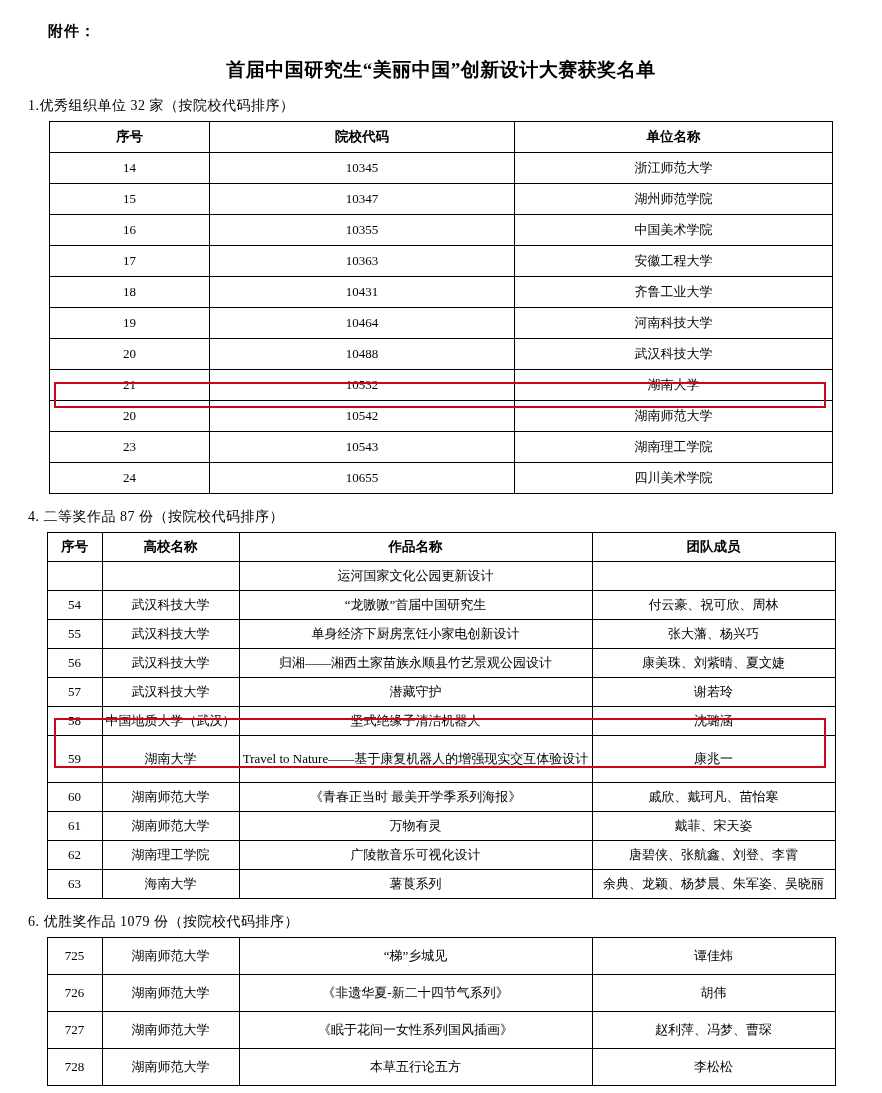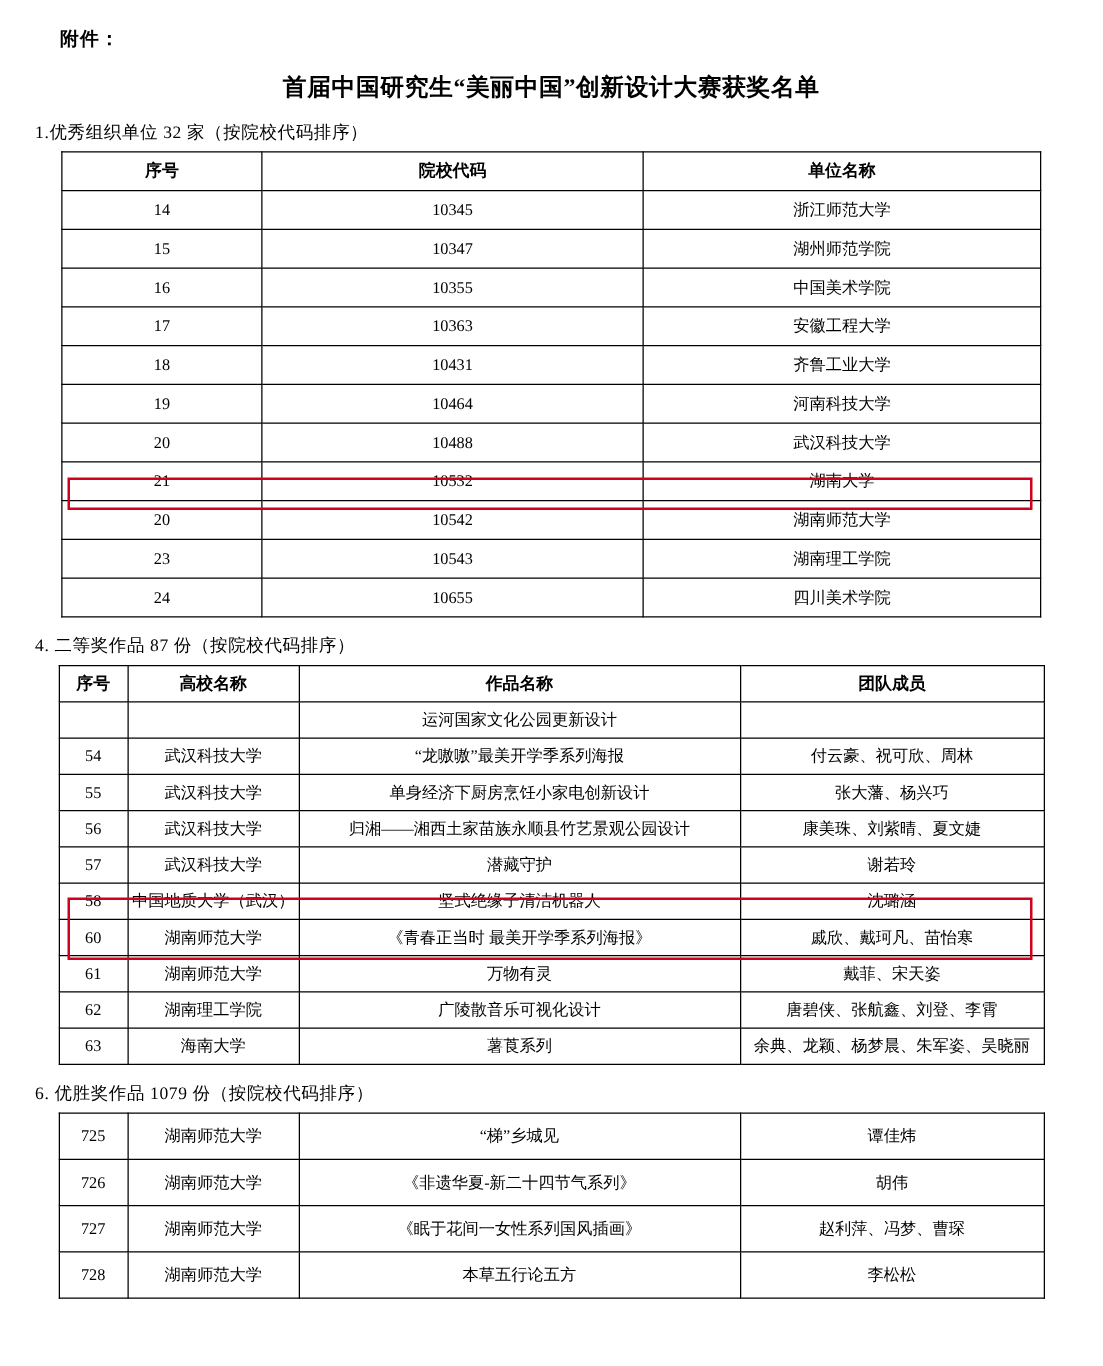--- a/index.html
+++ b/index.html
@@ -193,21 +193,21 @@
       <tbody>
         <tr>
           <td class="c0"></td>
           <td class="c1"></td>
           <td class="c2">运河国家文化公园更新设计</td>
           <td class="c3"></td>
         </tr>
         <tr>
           <td class="c0">54</td>
           <td class="c1">武汉科技大学</td>
-          <td class="c2">“龙嗷嗷”最美开学季系列海报</td>
+          <td class="c2">“龙嗷嗷”首届中国研究生</td>
           <td class="c3">付云豪、祝可欣、周林</td>
         </tr>
         <tr>
           <td class="c0">55</td>
           <td class="c1">武汉科技大学</td>
           <td class="c2">单身经济下厨房烹饪小家电创新设计</td>
           <td class="c3">张大藩、杨兴巧</td>
         </tr>
         <tr>
           <td class="c0">56</td>
@@ -221,20 +221,26 @@
           <td class="c2">潜藏守护</td>
           <td class="c3">谢若玲</td>
         </tr>
         <tr>
           <td class="c0">58</td>
           <td class="c1">中国地质大学（武汉）</td>
           <td class="c2">坚式绝缘子清洁机器人</td>
           <td class="c3">沈璐涵</td>
         </tr>
         <tr>
+          <td class="c0">59</td>
+          <td class="c1">湖南大学</td>
+          <td class="c2 two-line">Travel to Nature——基于康复机器人的增强现实交互体验设计</td>
+          <td class="c3">康兆一</td>
+        </tr>
+        <tr>
           <td class="c0">60</td>
           <td class="c1">湖南师范大学</td>
           <td class="c2">《青春正当时 最美开学季系列海报》</td>
           <td class="c3">戚欣、戴珂凡、苗怡寒</td>
         </tr>
         <tr>
           <td class="c0">61</td>
           <td class="c1">湖南师范大学</td>
           <td class="c2">万物有灵</td>
           <td class="c3">戴菲、宋天姿</td>

